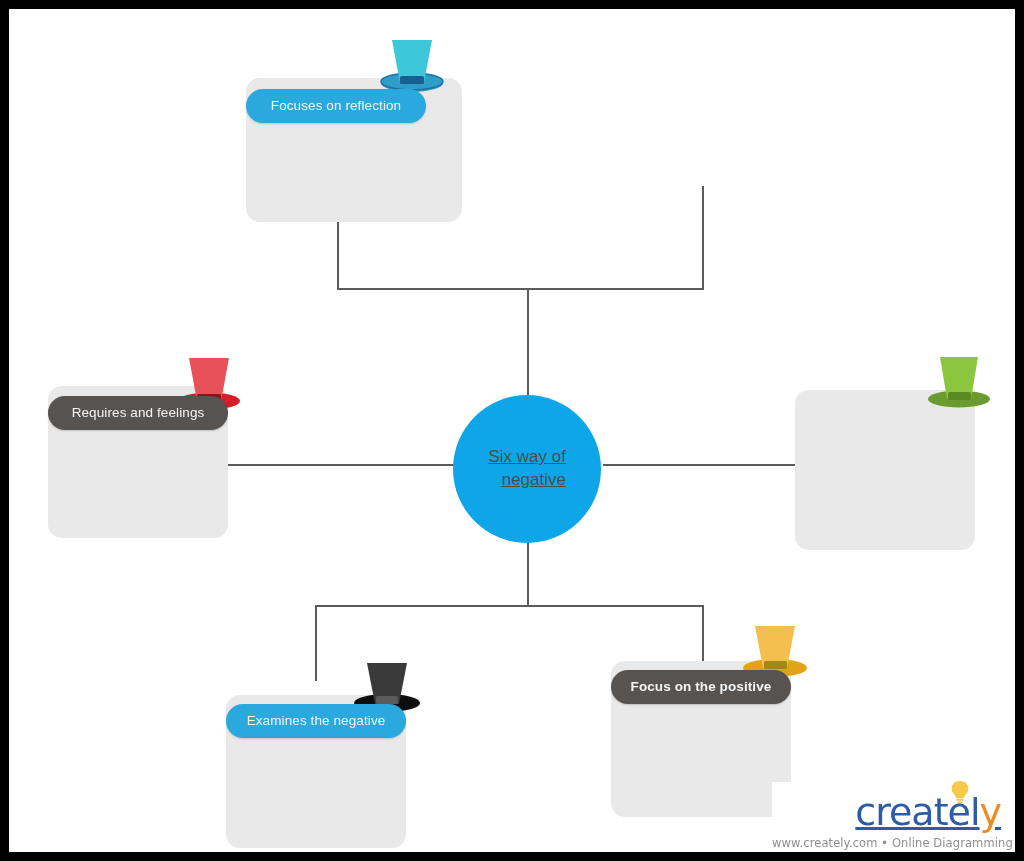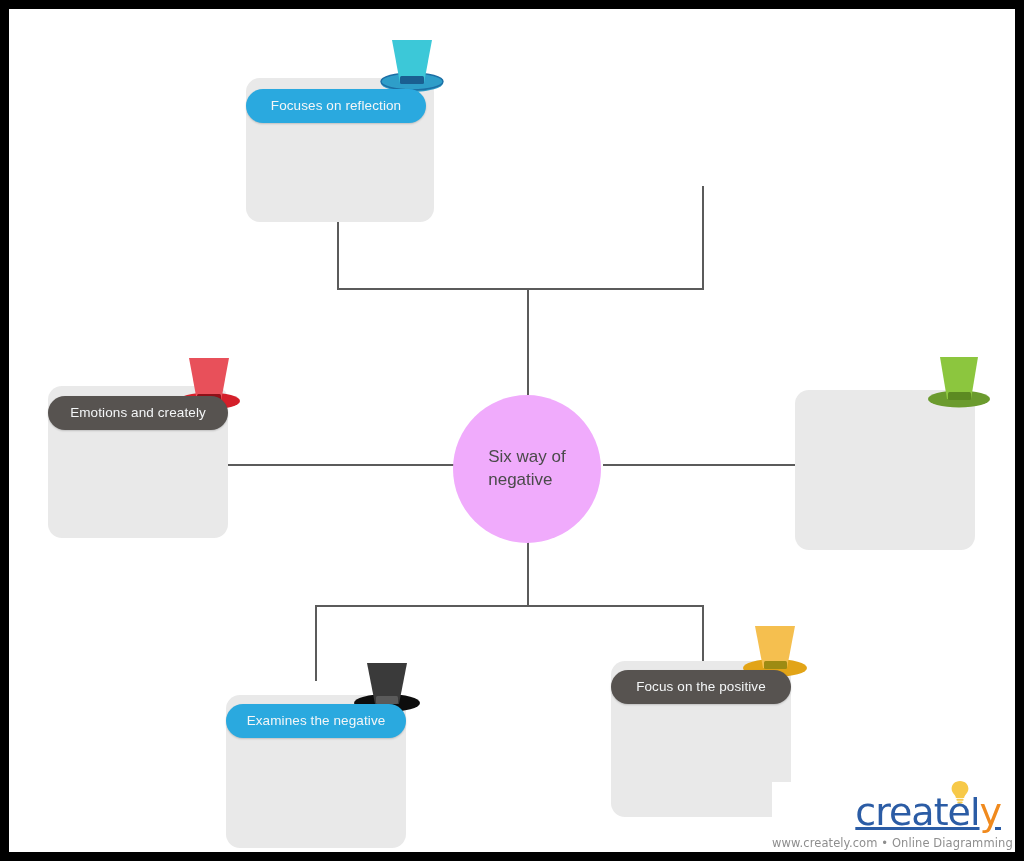--- a/index.html
+++ b/index.html
@@ -27,23 +27,23 @@
   }
   .node .hdr.blue{background:#2aa9df;}
   .node .hdr.dark{background:#575350;}
 
   
   .hat{position:absolute;}
   .hat svg{display:block;overflow:visible;}
 
   
   #centre{
-    position:absolute;border-radius:50%;background:#f0abfc;
+    position:absolute;border-radius:50%;background:#0ea5e9;
     display:flex;align-items:center;justify-content:center;
-    text-align:left;color:#4a4a4a;font-size:17px;line-height:1.35;
+    text-align:right;color:#4a4a4a;font-size:17px;line-height:1.35;text-decoration:underline;
   }
 
   
   #logo{position:absolute;right:8px;bottom:4px;width:235px;height:66px;
         background:#fff;text-align:right;}
   #logo .wordmark{
     font-family:"DejaVu Sans",sans-serif;font-size:38px;font-weight:400;
     letter-spacing:-1px;line-height:44px;color:#2b5ca5;padding-right:6px;
     position:relative;top:8px;text-decoration:underline;
   }
@@ -80,21 +80,21 @@
     <div class="conn v" style="left:693px;top:596px;height:72px;"></div>
   </div>
 
   <div id="centre" style="left:444px;top:386px;width:148px;height:148px;">
     <div>
       <div>Six way of</div>
       <div>negative</div>
     </div>
   </div>
 
-  <div class="node" style="left:237px;top:69px;width:188px;height:144px;">
+  <div class="node" style="left:237px;top:69px;width:216px;height:144px;">
     <div class="body"></div>
     <div class="hat" style="left:133px;top:-43px;">
       <svg width="66" height="60" viewBox="0 0 66 60">
         <ellipse cx="33" cy="48" rx="31" ry="9" fill="#2e9ec9"></ellipse>
         <ellipse cx="33" cy="46.5" rx="31" ry="8.5" fill="#2e9ec9" stroke="#1d6fa5" stroke-width="1.4"></ellipse>
         <path d="M13 5 L53 5 L45 48 L21 48 Z" fill="#3cc8d8"></path>
         <rect x="21" y="41" width="24" height="8" rx="1.5" fill="#1a5f91"></rect>
       </svg>
     </div>
     <div class="hdr blue" style="top:11px;width:180px;">Focuses on reflection</div>
@@ -103,21 +103,21 @@
 
   <div class="node" style="left:39px;top:377px;width:180px;height:152px;">
     <div class="body"></div>
     <div class="hat" style="left:128px;top:-32px;">
       <svg width="66" height="60" viewBox="0 0 66 60">
         <ellipse cx="33" cy="47" rx="31" ry="8.5" fill="#d41f2a"></ellipse>
         <path d="M13 4 L53 4 L45 47 L21 47 Z" fill="#e8505a"></path>
         <rect x="21" y="40" width="24" height="8" rx="1.5" fill="#8f1018"></rect>
       </svg>
     </div>
-    <div class="hdr dark" style="top:10px;width:180px;">Emotions and creately</div>
+    <div class="hdr dark" style="top:10px;width:180px;">Requires and feelings</div>
   </div>
 
   <div class="node" style="left:786px;top:381px;width:180px;height:160px;">
     <div class="body"></div>
     <div class="hat" style="left:131px;top:-37px;">
       <svg width="66" height="60" viewBox="0 0 66 60">
         <ellipse cx="33" cy="46" rx="31" ry="8.5" fill="#6b9b2e"></ellipse>
         <path d="M14 4 L52 4 L45 46 L21 46 Z" fill="#8cc63e"></path>
         <rect x="22" y="39" width="23" height="8" rx="1.5" fill="#5c8a22"></rect>
       </svg>
@@ -138,21 +138,21 @@
 
   <div class="node" style="left:602px;top:652px;width:180px;height:156px;">
     <div class="body"></div>
     <div class="hat" style="left:130px;top:-39px;">
       <svg width="68" height="58" viewBox="0 0 68 58">
         <ellipse cx="34" cy="46" rx="32" ry="9" fill="#e2a417"></ellipse>
         <path d="M14 4 L54 4 L46 46 L22 46 Z" fill="#f5bf4f"></path>
         <rect x="23" y="39" width="23" height="8" rx="1.5" fill="#9d8b13"></rect>
       </svg>
     </div>
-    <div class="hdr dark" style="top:9px;width:180px;">Focus on the positive</div>
+    <div class="hdr dark" style="top:9px;width:180px;font-weight:bold;">Focus on the positive</div>
   </div>
 
   <div id="logo">
     <div class="bulb">
       <svg width="22" height="26" viewBox="0 0 22 26">
         <path d="M11 1 C5.8 1 2.6 4.6 2.6 8.8 C2.6 11.6 4.3 13.5 5.6 15.1 C6.4 16.1 6.8 16.9 6.9 17.9 L15.1 17.9 C15.2 16.9 15.6 16.1 16.4 15.1 C17.7 13.5 19.4 11.6 19.4 8.8 C19.4 4.6 16.2 1 11 1 Z" fill="#f7c948"></path>
         <rect x="7.4" y="18.7" width="7.2" height="2.1" rx="1" fill="#f7c948"></rect>
         <rect x="8.3" y="21.4" width="5.4" height="2.0" rx="1" fill="#f7c948"></rect>
         <rect x="9.6" y="23.8" width="2.8" height="1.8" rx="0.9" fill="#f7c948"></rect>
       </svg>

